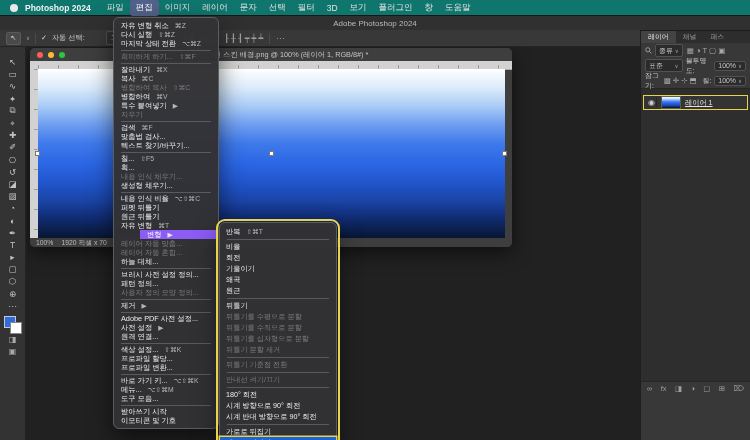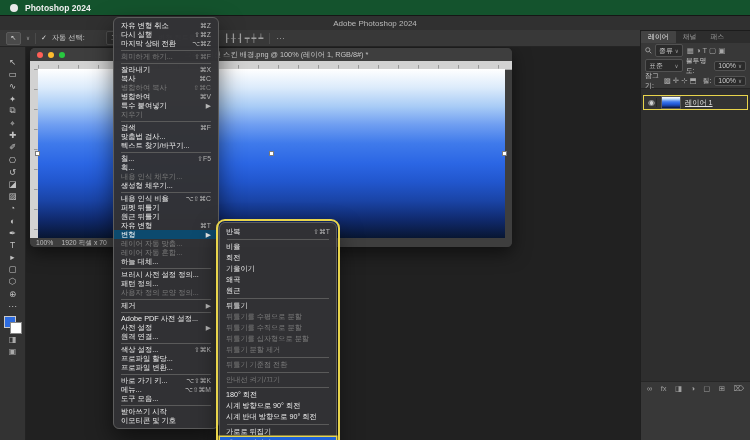--- a/index.html
+++ b/index.html
@@ -4,21 +4,21 @@
 <style>
   html,body{margin:0;padding:0;background:#111;}
   #root{
     position:relative;width:750px;height:440px;overflow:hidden;
     background:#212121;
     font-family:"Liberation Sans","DejaVu Sans",sans-serif;
     color:#d6d6d6; -webkit-font-smoothing:antialiased;
   }
 
   
-  #menubar{position:absolute;left:0;top:0;width:750px;height:16px;background:#14532d;border-bottom:1px solid #161616;display:flex;align-items:center;gap:0;padding:0 6px;box-sizing:border-box;z-index:40;}
+  #menubar{position:absolute;left:0;top:0;width:750px;height:16px;background:#0f766e;border-bottom:1px solid #161616;display:flex;align-items:center;gap:0;padding:0 6px;box-sizing:border-box;z-index:40;}
   .apple{width:8px;height:8px;border-radius:50%;background:#e9e9e9;margin:0 7px 0 4px;flex:none;}
   .appname{font-size:8.5px;font-weight:bold;color:#f0f0f0;margin-right:10px;white-space:nowrap;}
   .mb-item{font-size:8.5px;color:#e3e3e3;padding:2px 6px;border-radius:3px;white-space:nowrap;}
   .mb-item.active{background:#52628a;color:#ffffff;}
 
   
   #titlebar{position:absolute;left:0;top:16px;width:750px;height:14px;background:#303030;border-bottom:1px solid #1c1c1c;display:flex;align-items:center;justify-content:center;z-index:5;}
   #titlebar span{font-size:8px;color:#b9b9b9;}
 
   
@@ -70,38 +70,52 @@
   .layer-thumb{width:18px;height:11px;border:1px solid #5a5a5a;flex:none;}
   .layer-name{font-size:7.2px;color:#e0e0e0;white-space:nowrap;text-decoration:underline;}
   #layers-bottom{display:flex;align-items:center;justify-content:space-between;height:13px;background:#383838;border-top:1px solid #262626;padding:0 6px;}
   #layers-bottom span{font-size:7.5px;color:#9f9f9f;}
   .magnifier{width:7px;height:7px;flex:none;}
 
   
   .menu{position:absolute;background:rgba(50,50,53,0.98);border:1px solid #5c5c5c;border-radius:6px;box-shadow:0 10px 24px rgba(0,0,0,.55);padding:3px 0;box-sizing:border-box;z-index:50;}
   #edit-menu{left:113px;top:17px;width:106px;}
   #transform-submenu{left:219px;top:222px;width:118px;z-index:51;outline:2px solid #e8d44c;outline-offset:1px;}
-  .mitem{display:flex;align-items:center;justify-content:space-between;height:9px;padding:0 7px;font-size:7.3px;color:#ededed;white-space:nowrap;}
+  .mitem{display:flex;align-items:center;height:9px;padding:0 7px;font-size:7.3px;color:#ededed;white-space:nowrap;}
   #transform-submenu .mitem{height:11px;font-size:7.2px;padding:0 6px;}
   .mitem .ml{overflow:hidden;}
   .mitem .mr{color:#b5b5b5;font-size:6.8px;margin-left:6px;flex:none;}
   .mitem.dis,.mitem.dis .mr{color:#7b7b7b;}
-  .mitem.hl{background:#0c4a6e;color:#fff;}
+  .mitem.hl{background:#8b5cf6;color:#fff;margin-left:26px;}
   .mitem.hl .mr{color:#e6e6e6;}
   .mitem.sel{background:#1f62d7;color:#fff;box-shadow:0 0 0 1.5px #e8d44c;}
   .msep{height:1px;background:#5a5a5a;margin:1.5px 7px;}
 </style>
 </head>
 <body>
 
 <div id="root">
 
   <div id="menubar">
     <span class="apple"></span>
     <span class="appname">Photoshop 2024</span>
+    <div id="menubar-items" style="display:flex;align-items:center;">
+        <span class="mb-item">파일</span>
+        <span class="mb-item active">편집</span>
+        <span class="mb-item">이미지</span>
+        <span class="mb-item">레이어</span>
+        <span class="mb-item">문자</span>
+        <span class="mb-item">선택</span>
+        <span class="mb-item">필터</span>
+        <span class="mb-item">3D</span>
+        <span class="mb-item">보기</span>
+        <span class="mb-item">플러그인</span>
+        <span class="mb-item">창</span>
+        <span class="mb-item">도움말</span>
+      </div>
   </div>
 
   <div id="titlebar">
     <span>Adobe Photoshop 2024</span>
   </div>
 
   <div id="optionsbar">
     <span class="ob-toolbox">↖</span>
     <span class="caret">∨</span>
     <span class="ob-sep"></span>

